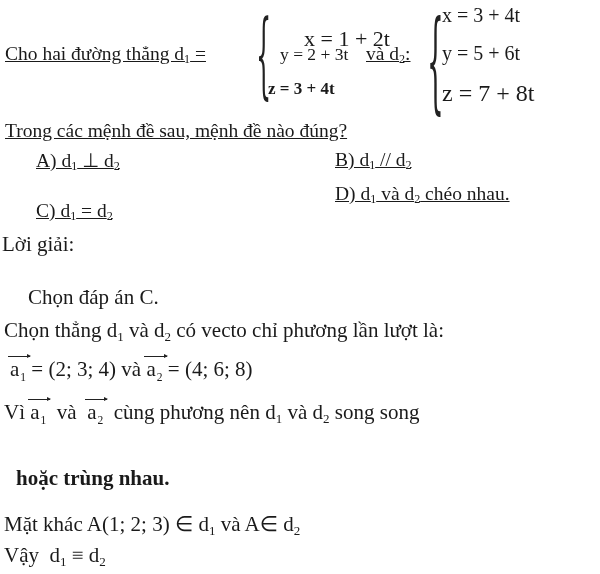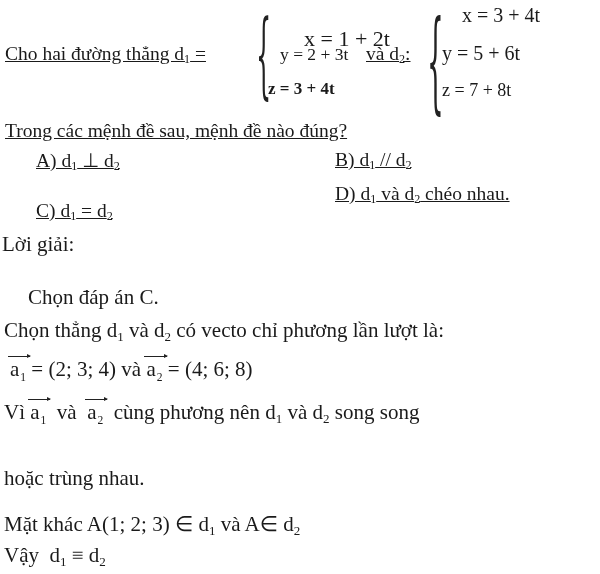--- a/index.html
+++ b/index.html
@@ -41,23 +41,23 @@
   <div class="sys-line" style="left:280px; top:44px; font-size:17.5px;">y = 2 + 3t</div>
   <div class="sys-line" style="left:268px; top:79px; font-size:17px;font-weight:bold;">z = 3 + 4t</div>
 </div>
 
 <div class="abs t19" style="left:366px; top:43px;">
   <span>và d</span><sub>2</sub><span>:</span>
 </div>
 
 <div>
   <div class="brace" style="left:427px; top:-4px; font-size:44px; transform: scale(0.6,2.5);">{</div>
-  <div class="sys-line" style="left:442px; top:4px; font-size:20px;margin-left:20px;">x = 3 + 4t</div>
+  <div class="sys-line" style="left:442px; top:4px; font-size:20px;">x = 3 + 4t</div>
   <div class="sys-line" style="left:442px; top:42px; font-size:20px;">y = 5 + 6t</div>
-  <div class="sys-line" style="left:442px; top:80px; font-size:18px;text-align:center;">z = 7 + 8t</div>
+  <div class="sys-line" style="left:442px; top:80px; font-size:24px;text-align:center;">z = 7 + 8t</div>
 </div>
 
 <div class="abs t19" style="left:5px; top:120px;">Trong các mệnh đề sau, mệnh đề nào đúng?</div>
 
 <div class="abs t19" style="left:36px; top:149px;">
   <span>A) d</span><sub>1</sub><span> ⊥ d</span><sub>2</sub><span></span>
 </div>
 <div class="abs t19" style="left:335px; top:149px;">
   <span>B) d</span><sub>1</sub><span> // d</span><sub>2</sub><span></span>
 </div>
@@ -77,21 +77,21 @@
 </div>
 
 <div class="abs t20" style="left:10px; top:355px;">
   <span class="vec"><span>a</span><span class="vsub">1</span></span><span> = (2; 3; 4) và </span><span class="vec"><span>a</span><span class="vsub">2</span></span><span> = (4; 6; 8)</span>
 </div>
 
 <div class="abs t20" style="left:4px; top:398px;">
   <span style="white-space:pre;">Vì </span><span class="vec"><span>a</span><span class="vsub">1</span></span><span style="white-space:pre;">  và  </span><span class="vec"><span>a</span><span class="vsub">2</span></span><span style="white-space:pre;">  cùng phương nên d</span><sub>1</sub><span> và d</span><sub>2</sub><span> song song</span>
 </div>
 
-<div class="abs t20" style="left:4px; top:466px;">hoặc trùng nhau.</div>
+<div class="abs t20" style="left:16px; top:466px;font-weight:bold;">hoặc trùng nhau.</div>
 
 <div class="abs t20" style="left:4px; top:512px;">
   <span>Mặt khác A(1; 2; 3) ∈ d</span><sub>1</sub><span> và A∈ d</span><sub>2</sub>
 </div>
 
 <div class="abs t20" style="left:4px; top:543px;">
   <span style="white-space:pre;">Vậy  d</span><sub>1</sub><span> ≡ d</span><sub>2</sub>
 </div>
 
 </body></html>

